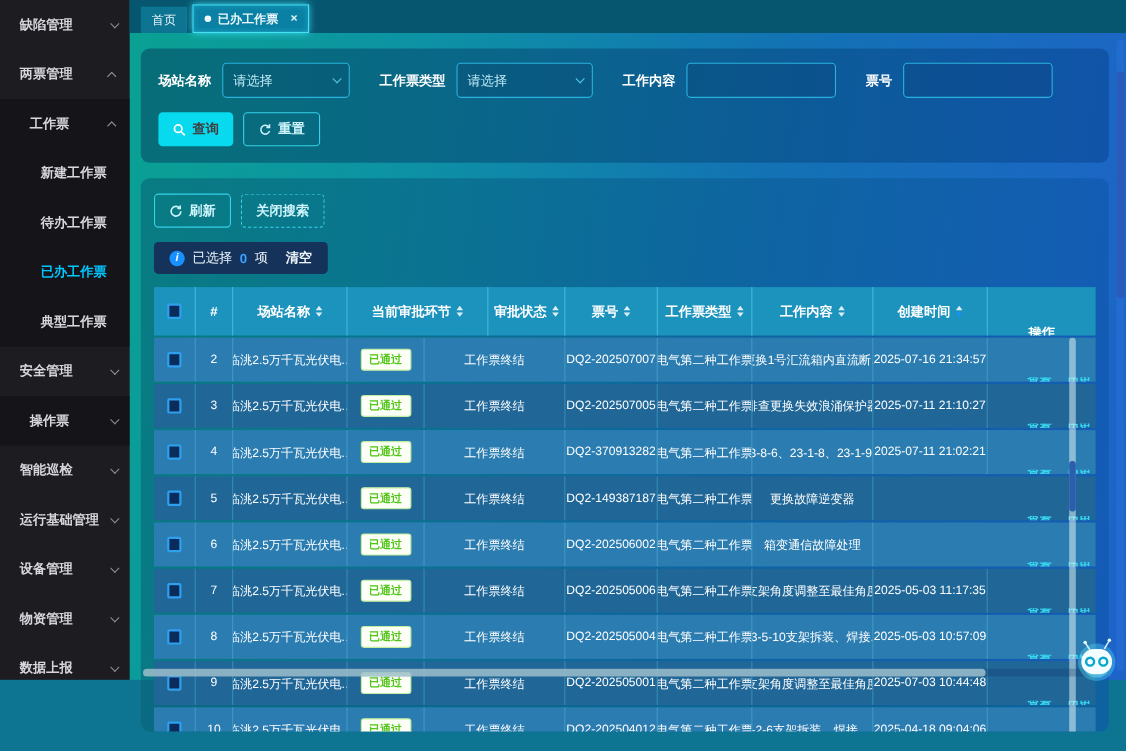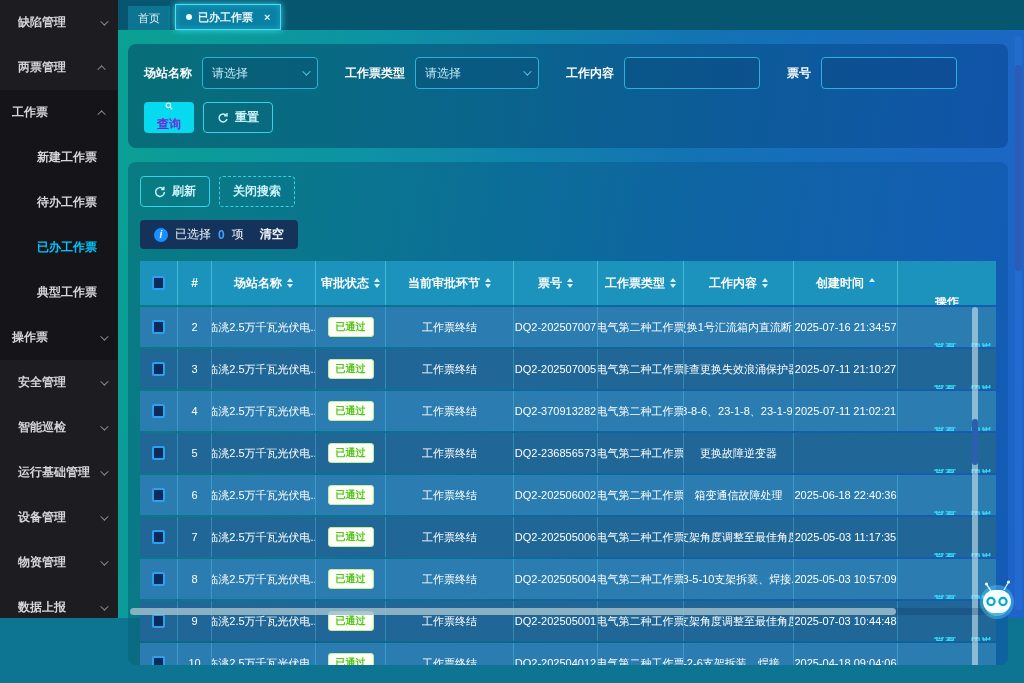--- a/index.html
+++ b/index.html
@@ -9,21 +9,21 @@
     font-family:"Liberation Sans", sans-serif;
     background:#0d7492;
   }
   .app { display:flex; width:1024px; height:618px; }
 
   
   .sidebar { width:118px; flex-shrink:0; background:#1c1c21; color:#d6d6dc; padding-top:0; }
   .side-item { height:45px; display:flex; align-items:center; justify-content:space-between;
     padding:0 12px 0 18px; font-size:12px; font-weight:bold; cursor:pointer; white-space:nowrap; }
   .side-item.sub { background:#141419; }
-  .side-item.lvl2 { padding-left:12px; }
+  .side-item.lvl2 { padding-left:27px; }
   .side-item.lvl3 { padding-left:37px; }
   .side-item.active { color:#00c6ff; }
   .chev { width:6px; height:6px; border-right:1.5px solid #8d8d96; border-bottom:1.5px solid #8d8d96;
     flex-shrink:0; margin-left:4px; }
   .chev.down { transform:rotate(45deg) translateY(-2px); }
   .chev.up { transform:rotate(-135deg) translateY(-2px); }
 
   
   .main { flex:1; position:relative;
     background:linear-gradient(100deg,#0aa193 0%,#0d93a4 26%,#1372b4 60%,#1e63c9 100%); }
@@ -49,21 +49,21 @@
     padding:0 9px; color:#bfe9f5; font-size:12px; cursor:pointer;gap:13px; }
   .fgroup:nth-child(2) .fselect { width:124px; }
   .fselect .chev { border-color:#52c9e8; }
   .finput { width:136px; height:32px; border:1px solid #28b2dd; border-radius:4px;
     background:rgba(5,45,90,.18); color:#fff; font-size:12px; padding:0 8px; outline:none;
     font-family:"Liberation Sans",sans-serif; }
   .btn-row { display:flex; gap:9px; margin-top:13px; }
   .btn { height:31px; border-radius:4px; display:flex; align-items:center; gap:6px;
     padding:0 13px; font-size:12px; font-weight:bold; cursor:pointer; border:none;
     background:transparent; font-family:"Liberation Sans",sans-serif; }
-  .btn.primary { background:#07d9ee; color:#6d28d9;flex-direction:column; }
+  .btn.primary { background:#07d9ee; color:#404040; }
   .btn.ghost { border:1px solid #35d2ea; color:#cdf4fc; }
   .btn.dashed { border:1px dashed #35d2ea; color:#cdf4fc; }
 
   
   .table-panel { margin:14px 16px 0 10px; height:503px; border-radius:8px;
     background:linear-gradient(95deg,rgba(7,102,118,.62),rgba(13,84,170,.56));
     padding:14px 12px; position:relative; overflow:hidden; }
   .toolbar { display:flex; gap:9px; }
   .selection-bar { margin-top:13px; display:inline-flex; align-items:center; gap:7px;
     background:#14325a; border-radius:4px; padding:6px 14px; font-size:12px; color:#eef4fa; }
@@ -136,26 +136,26 @@
       </div>
       <div class="side-item lvl3 sub">
         <span class="side-label">待办工作票</span>
       </div>
       <div class="side-item lvl3 sub active">
         <span class="side-label">已办工作票</span>
       </div>
       <div class="side-item lvl3 sub">
         <span class="side-label">典型工作票</span>
       </div>
+      <div class="side-item lvl1">
+        <span class="side-label">安全管理</span>
+        <span class="chev down"></span>
+      </div>
       <div class="side-item lvl2 sub">
         <span class="side-label">操作票</span>
-        <span class="chev down"></span>
-      </div>
-      <div class="side-item lvl1">
-        <span class="side-label">安全管理</span>
         <span class="chev down"></span>
       </div>
       <div class="side-item lvl1">
         <span class="side-label">智能巡检</span>
         <span class="chev down"></span>
       </div>
       <div class="side-item lvl1">
         <span class="side-label">运行基础管理</span>
         <span class="chev down"></span>
       </div>
@@ -260,34 +260,34 @@
               <div class="th c1">
                 <span class="th-label">#</span>
               </div>
               <div class="th c2">
                 <span class="th-label">场站名称</span>
                 <span class="sort">
                   <span class="caret-up"></span>
                   <span class="caret-down"></span>
                 </span>
               </div>
+              <div class="th c4">
+                <span class="th-label">当前审批环节</span>
+                <span class="sort">
+                  <span class="caret-up"></span>
+                  <span class="caret-down"></span>
+                </span>
+              </div>
               <div class="th c3">
                 <span class="th-label">审批状态</span>
                 <span class="sort">
                   <span class="caret-up"></span>
                   <span class="caret-down"></span>
                 </span>
               </div>
-              <div class="th c4">
-                <span class="th-label">当前审批环节</span>
-                <span class="sort">
-                  <span class="caret-up"></span>
-                  <span class="caret-down"></span>
-                </span>
-              </div>
               <div class="th c5">
                 <span class="th-label">票号</span>
                 <span class="sort">
                   <span class="caret-up"></span>
                   <span class="caret-down"></span>
                 </span>
               </div>
               <div class="th c6">
                 <span class="th-label">工作票类型</span>
                 <span class="sort">
@@ -429,21 +429,21 @@
                 <div class="td c2">
                   <span class="cell-text">临洮2.5万千瓦光伏电...</span>
                 </div>
                 <div class="td c3">
                   <span class="badge">已通过</span>
                 </div>
                 <div class="td c4">
                   <span class="cell-text">工作票终结</span>
                 </div>
                 <div class="td c5">
-                  <span class="cell-text">DQ2-236856573</span>
+                  <span class="cell-text">DQ2-149387187</span>
                 </div>
                 <div class="td c6">
                   <span class="cell-text">电气第二种工作票</span>
                 </div>
                 <div class="td c7">
                   <span class="cell-text">更换故障逆变器</span>
                 </div>
                 <div class="td c9">
                   <span class="links">
                     <span class="link">查看</span>
@@ -468,23 +468,20 @@
                   <span class="cell-text">工作票终结</span>
                 </div>
                 <div class="td c5">
                   <span class="cell-text">DQ2-202506002</span>
                 </div>
                 <div class="td c6">
                   <span class="cell-text">电气第二种工作票</span>
                 </div>
                 <div class="td c7">
                   <span class="cell-text">箱变通信故障处理</span>
-                </div>
-                <div class="td c8">
-                  <span class="cell-text">2025-06-18 22:40:36</span>
                 </div>
                 <div class="td c9">
                   <span class="links">
                     <span class="link">查看</span>
                     <span class="link">历史</span>
                   </span>
                 </div>
               </div>
               <div class="tr dark">
                 <div class="td c0">

